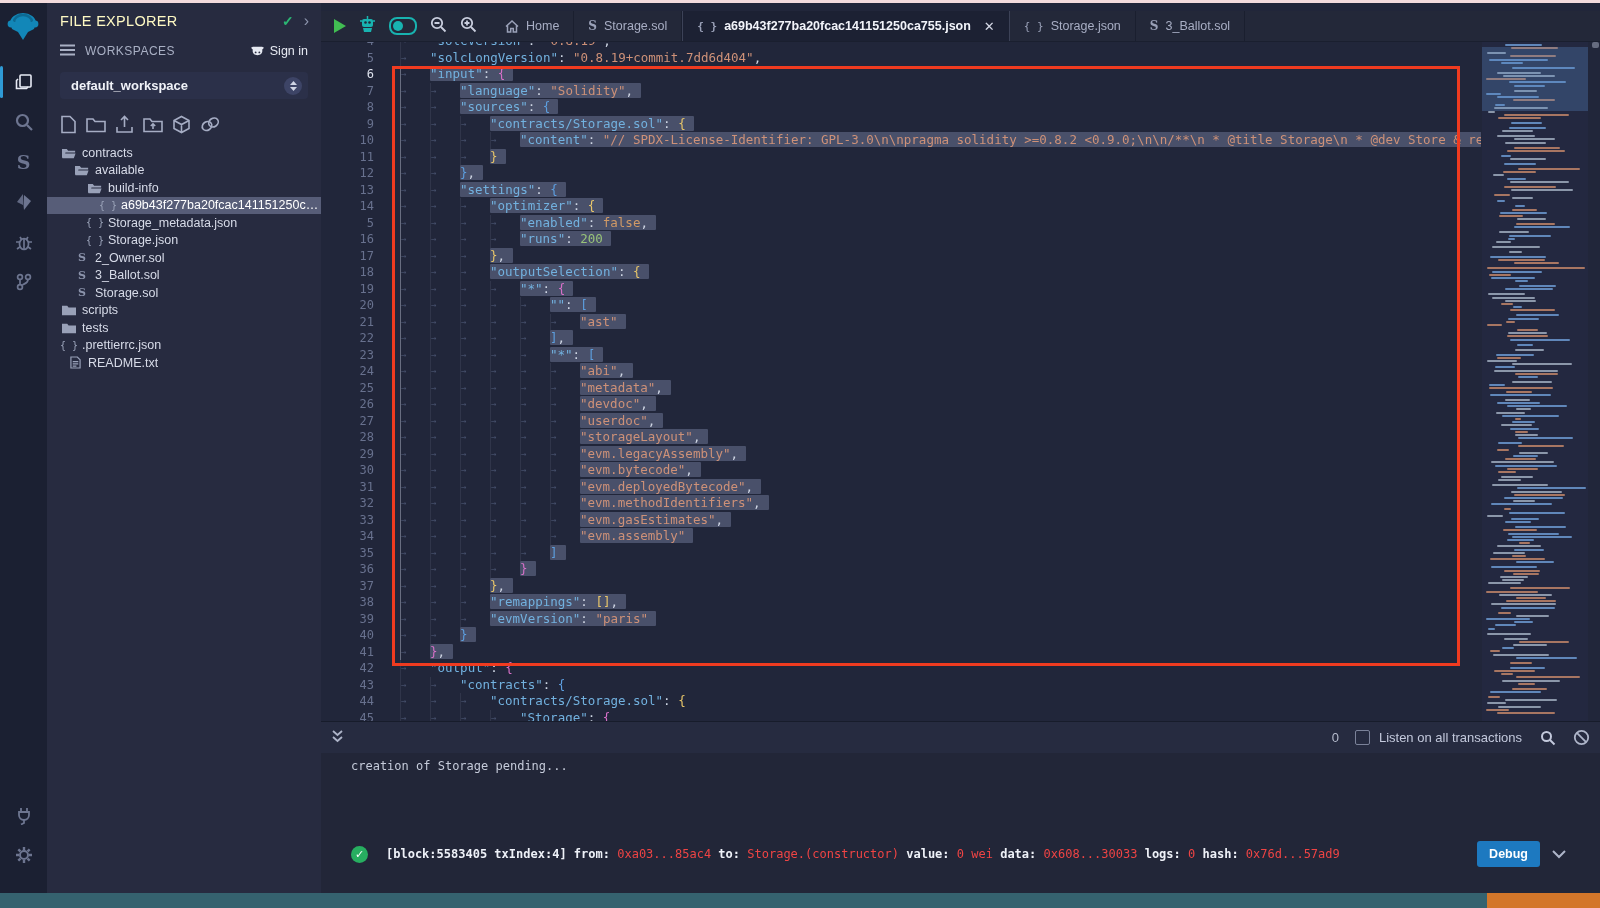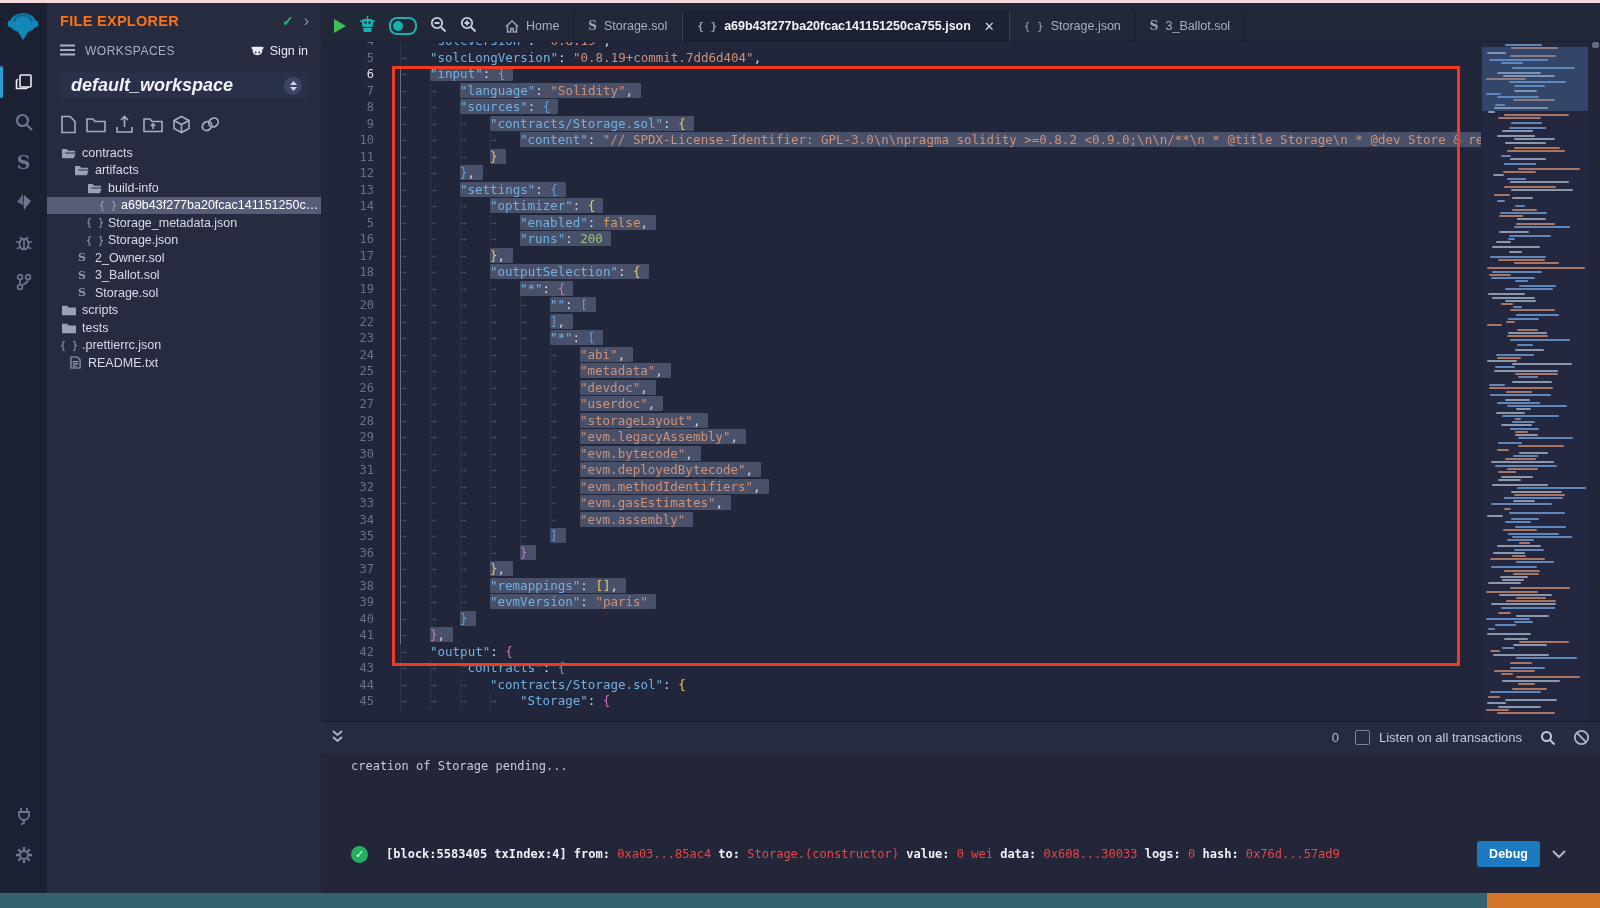--- a/index.html
+++ b/index.html
@@ -13,29 +13,29 @@
   .aicon{position:relative;width:47px;height:40px;display:flex;align-items:center;justify-content:center;color:#6d7590;}
   .aicon.active{color:#e8ebf5;}
   .aicon.active:before{content:"";position:absolute;left:0;top:4px;width:3px;height:32px;background:#2f9bd6;border-radius:2px;}
   .aicon svg{display:block;}
   .aicon .sglyph{font-size:19px;font-weight:bold;font-family:"DejaVu Serif",serif;}
   .abar .bottom{position:absolute;left:0;bottom:18px;width:47px;}
 
   
   .spanel{position:absolute;left:47px;top:3px;width:274px;height:890px;background:#272b40;z-index:10;}
   .sp-head{display:flex;align-items:center;padding:9px 12px 4px 13px;}
-  .sp-title{color:#f97316;font-size:14.5px;font-weight:bold;letter-spacing:.3px;flex:1;}
+  .sp-title{color:#fef9c3;font-size:14.5px;font-weight:normal;letter-spacing:.3px;flex:1;}
   .sp-check{color:#2bb673;font-size:14px;font-weight:bold;margin-right:10px;}
   .sp-chev{color:#8b93ab;font-size:16px;}
   .ws-row{display:flex;align-items:center;padding:8px 13px 2px 13px;}
   .ws-label{color:#a9b0c4;font-size:12px;letter-spacing:.5px;margin-left:10px;flex:1;}
   .signin{display:flex;align-items:center;color:#e6e9f2;font-size:12.5px;gap:5px;}
   .ws-select{margin:10px 13px 0 13px;height:27px;background:#2b3049;border-radius:4px;
              display:flex;align-items:center;padding:0 6px 0 11px;}
-  .ws-select .wname{color:#f0f2f8;font-size:18px;font-weight:bold;flex:1;font-style:italic;}
+  .ws-select .wname{color:#f0f2f8;font-size:13px;font-weight:bold;flex:1;}
   .ws-badge{width:18px;height:18px;border-radius:50%;background:#3d4466;display:flex;align-items:center;justify-content:center;}
   .actrow{display:flex;gap:9px;padding:16px 0 8px 13px;color:#a6adc4;}
   .actrow svg{display:block;}
   .tree{margin-top:2px;}
   .trow{position:relative;height:17.5px;display:flex;align-items:center;font-size:12.5px;color:#d7dbe8;cursor:pointer;}
   .trow.selected{background:#575d78;color:#fff;}
   .trow .ticon{width:16px;display:inline-flex;justify-content:center;margin-right:5px;color:#99a1b8;flex:none;}
   .trow .gly{font-family:"DejaVu Sans Mono",monospace;font-size:10px;color:#9aa2b8;}
   .trow .sgly{font-size:11px;font-weight:bold;color:#8b93ab;font-family:"DejaVu Serif",serif;}
   .trow .tname{white-space:nowrap;overflow:hidden;text-overflow:ellipsis;}
@@ -239,21 +239,21 @@
             </svg>
           </span>
           <span class="tname">contracts</span>
         </div>
         <div class="trow" style="padding-left: 27px;">
           <span class="ticon">
             <svg width="14" height="12" viewBox="0 0 16 13" fill="currentColor">
               <path d="M0 2 h5.5 l1.5 2 h8 v2 h-11 l-2 6 h-2 z M2.5 7 h13 l-2 5.5 h-13 z"></path>
             </svg>
           </span>
-          <span class="tname">artifacts</span>
+          <span class="tname">available</span>
         </div>
         <div class="trow" style="padding-left: 40px;">
           <span class="ticon">
             <svg width="14" height="12" viewBox="0 0 16 13" fill="currentColor">
               <path d="M0 2 h5.5 l1.5 2 h8 v2 h-11 l-2 6 h-2 z M2.5 7 h13 l-2 5.5 h-13 z"></path>
             </svg>
           </span>
           <span class="tname">build-info</span>
         </div>
         <div class="trow selected" style="padding-left: 53px;">
@@ -393,20 +393,21 @@
           <div class="row"><span class="ln">11</span><span class="lc"><i class="tb g1">→</i><i class="tb">→</i><i class="tb">→</i><span class="sel"><span class="by">}</span></span></span></div>
           <div class="row"><span class="ln">12</span><span class="lc"><i class="tb g1">→</i><i class="tb">→</i><span class="sel"><span class="bb">}</span><span class="w">,</span></span></span></div>
           <div class="row"><span class="ln">13</span><span class="lc"><i class="tb g1">→</i><i class="tb">→</i><span class="sel"><span class="k">"settings"</span><span class="w">: </span><span class="bb">{</span></span></span></div>
           <div class="row"><span class="ln">14</span><span class="lc"><i class="tb g1">→</i><i class="tb">→</i><i class="tb">→</i><span class="sel"><span class="k">"optimizer"</span><span class="w">: </span><span class="by">{</span></span></span></div>
           <div class="row"><span class="ln">5</span><span class="lc"><i class="tb g1">→</i><i class="tb">→</i><i class="tb">→</i><i class="tb">→</i><span class="sel"><span class="k">"enabled"</span><span class="w">: </span><span class="f">false</span><span class="w">,</span></span></span></div>
           <div class="row"><span class="ln">16</span><span class="lc"><i class="tb g1">→</i><i class="tb">→</i><i class="tb">→</i><i class="tb">→</i><span class="sel"><span class="k">"runs"</span><span class="w">: </span><span class="n">200</span></span></span></div>
           <div class="row"><span class="ln">17</span><span class="lc"><i class="tb g1">→</i><i class="tb">→</i><i class="tb">→</i><span class="sel"><span class="by">}</span><span class="w">,</span></span></span></div>
           <div class="row"><span class="ln">18</span><span class="lc"><i class="tb g1">→</i><i class="tb">→</i><i class="tb">→</i><span class="sel"><span class="k">"outputSelection"</span><span class="w">: </span><span class="by">{</span></span></span></div>
           <div class="row"><span class="ln">19</span><span class="lc"><i class="tb g1">→</i><i class="tb">→</i><i class="tb">→</i><i class="tb">→</i><span class="sel"><span class="k">"*"</span><span class="w">: </span><span class="bp">{</span></span></span></div>
           <div class="row"><span class="ln">20</span><span class="lc"><i class="tb g1">→</i><i class="tb">→</i><i class="tb">→</i><i class="tb">→</i><i class="tb">→</i><span class="sel"><span class="k">""</span><span class="w">: </span><span class="bb">[</span></span></span></div>
+          <div class="row"><span class="ln">21</span><span class="lc"><i class="tb g1">→</i><i class="tb">→</i><i class="tb">→</i><i class="tb">→</i><i class="tb">→</i><i class="tb">→</i><span class="sel"><span class="s">"ast"</span></span></span></div>
           <div class="row"><span class="ln">22</span><span class="lc"><i class="tb g1">→</i><i class="tb">→</i><i class="tb">→</i><i class="tb">→</i><i class="tb">→</i><span class="sel"><span class="bb">]</span><span class="w">,</span></span></span></div>
           <div class="row"><span class="ln">23</span><span class="lc"><i class="tb g1">→</i><i class="tb">→</i><i class="tb">→</i><i class="tb">→</i><i class="tb">→</i><span class="sel"><span class="k">"*"</span><span class="w">: </span><span class="bb">[</span></span></span></div>
           <div class="row"><span class="ln">24</span><span class="lc"><i class="tb g1">→</i><i class="tb">→</i><i class="tb">→</i><i class="tb">→</i><i class="tb">→</i><i class="tb">→</i><span class="sel"><span class="s">"abi"</span><span class="w">,</span></span></span></div>
           <div class="row"><span class="ln">25</span><span class="lc"><i class="tb g1">→</i><i class="tb">→</i><i class="tb">→</i><i class="tb">→</i><i class="tb">→</i><i class="tb">→</i><span class="sel"><span class="s">"metadata"</span><span class="w">,</span></span></span></div>
           <div class="row"><span class="ln">26</span><span class="lc"><i class="tb g1">→</i><i class="tb">→</i><i class="tb">→</i><i class="tb">→</i><i class="tb">→</i><i class="tb">→</i><span class="sel"><span class="s">"devdoc"</span><span class="w">,</span></span></span></div>
           <div class="row"><span class="ln">27</span><span class="lc"><i class="tb g1">→</i><i class="tb">→</i><i class="tb">→</i><i class="tb">→</i><i class="tb">→</i><i class="tb">→</i><span class="sel"><span class="s">"userdoc"</span><span class="w">,</span></span></span></div>
           <div class="row"><span class="ln">28</span><span class="lc"><i class="tb g1">→</i><i class="tb">→</i><i class="tb">→</i><i class="tb">→</i><i class="tb">→</i><i class="tb">→</i><span class="sel"><span class="s">"storageLayout"</span><span class="w">,</span></span></span></div>
           <div class="row"><span class="ln">29</span><span class="lc"><i class="tb g1">→</i><i class="tb">→</i><i class="tb">→</i><i class="tb">→</i><i class="tb">→</i><i class="tb">→</i><span class="sel"><span class="s">"evm.legacyAssembly"</span><span class="w">,</span></span></span></div>
           <div class="row"><span class="ln">30</span><span class="lc"><i class="tb g1">→</i><i class="tb">→</i><i class="tb">→</i><i class="tb">→</i><i class="tb">→</i><i class="tb">→</i><span class="sel"><span class="s">"evm.bytecode"</span><span class="w">,</span></span></span></div>
           <div class="row"><span class="ln">31</span><span class="lc"><i class="tb g1">→</i><i class="tb">→</i><i class="tb">→</i><i class="tb">→</i><i class="tb">→</i><i class="tb">→</i><span class="sel"><span class="s">"evm.deployedBytecode"</span><span class="w">,</span></span></span></div>

